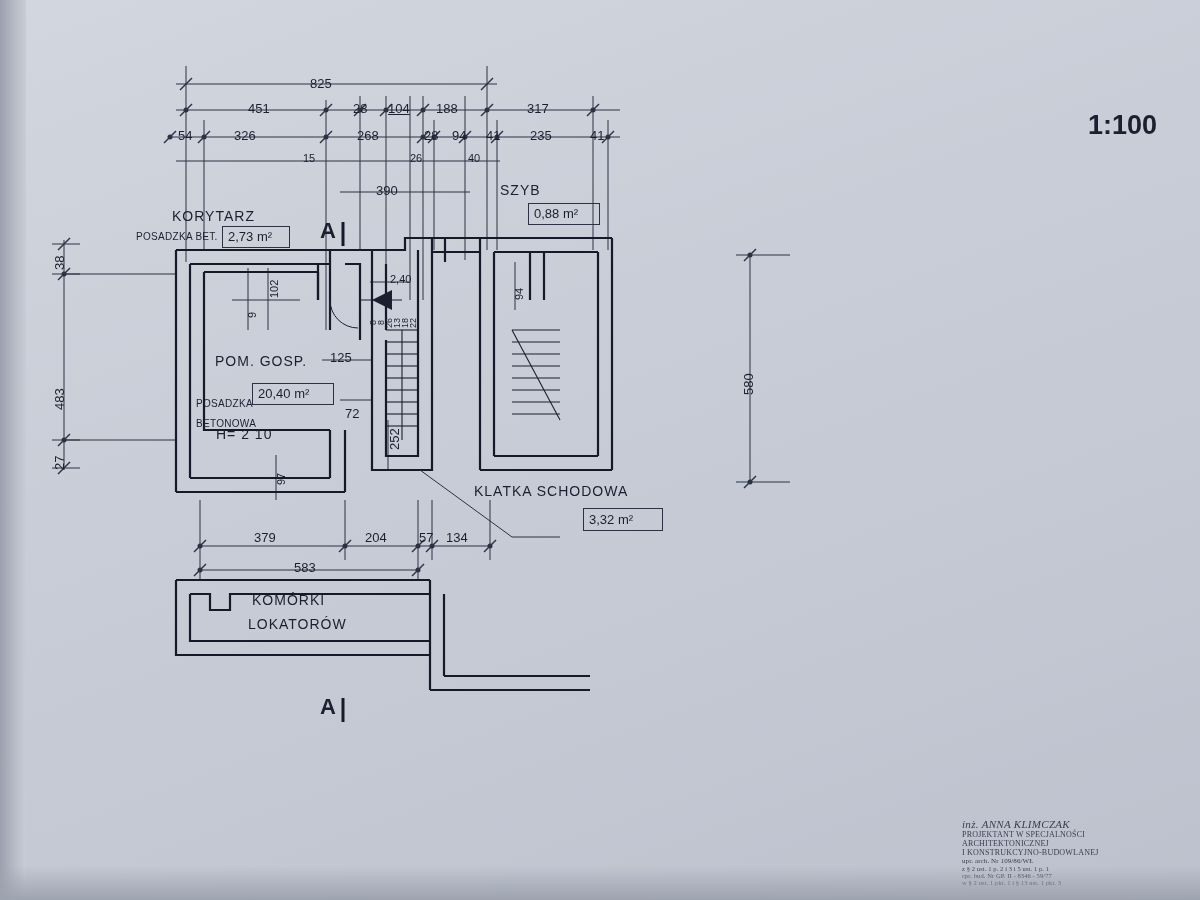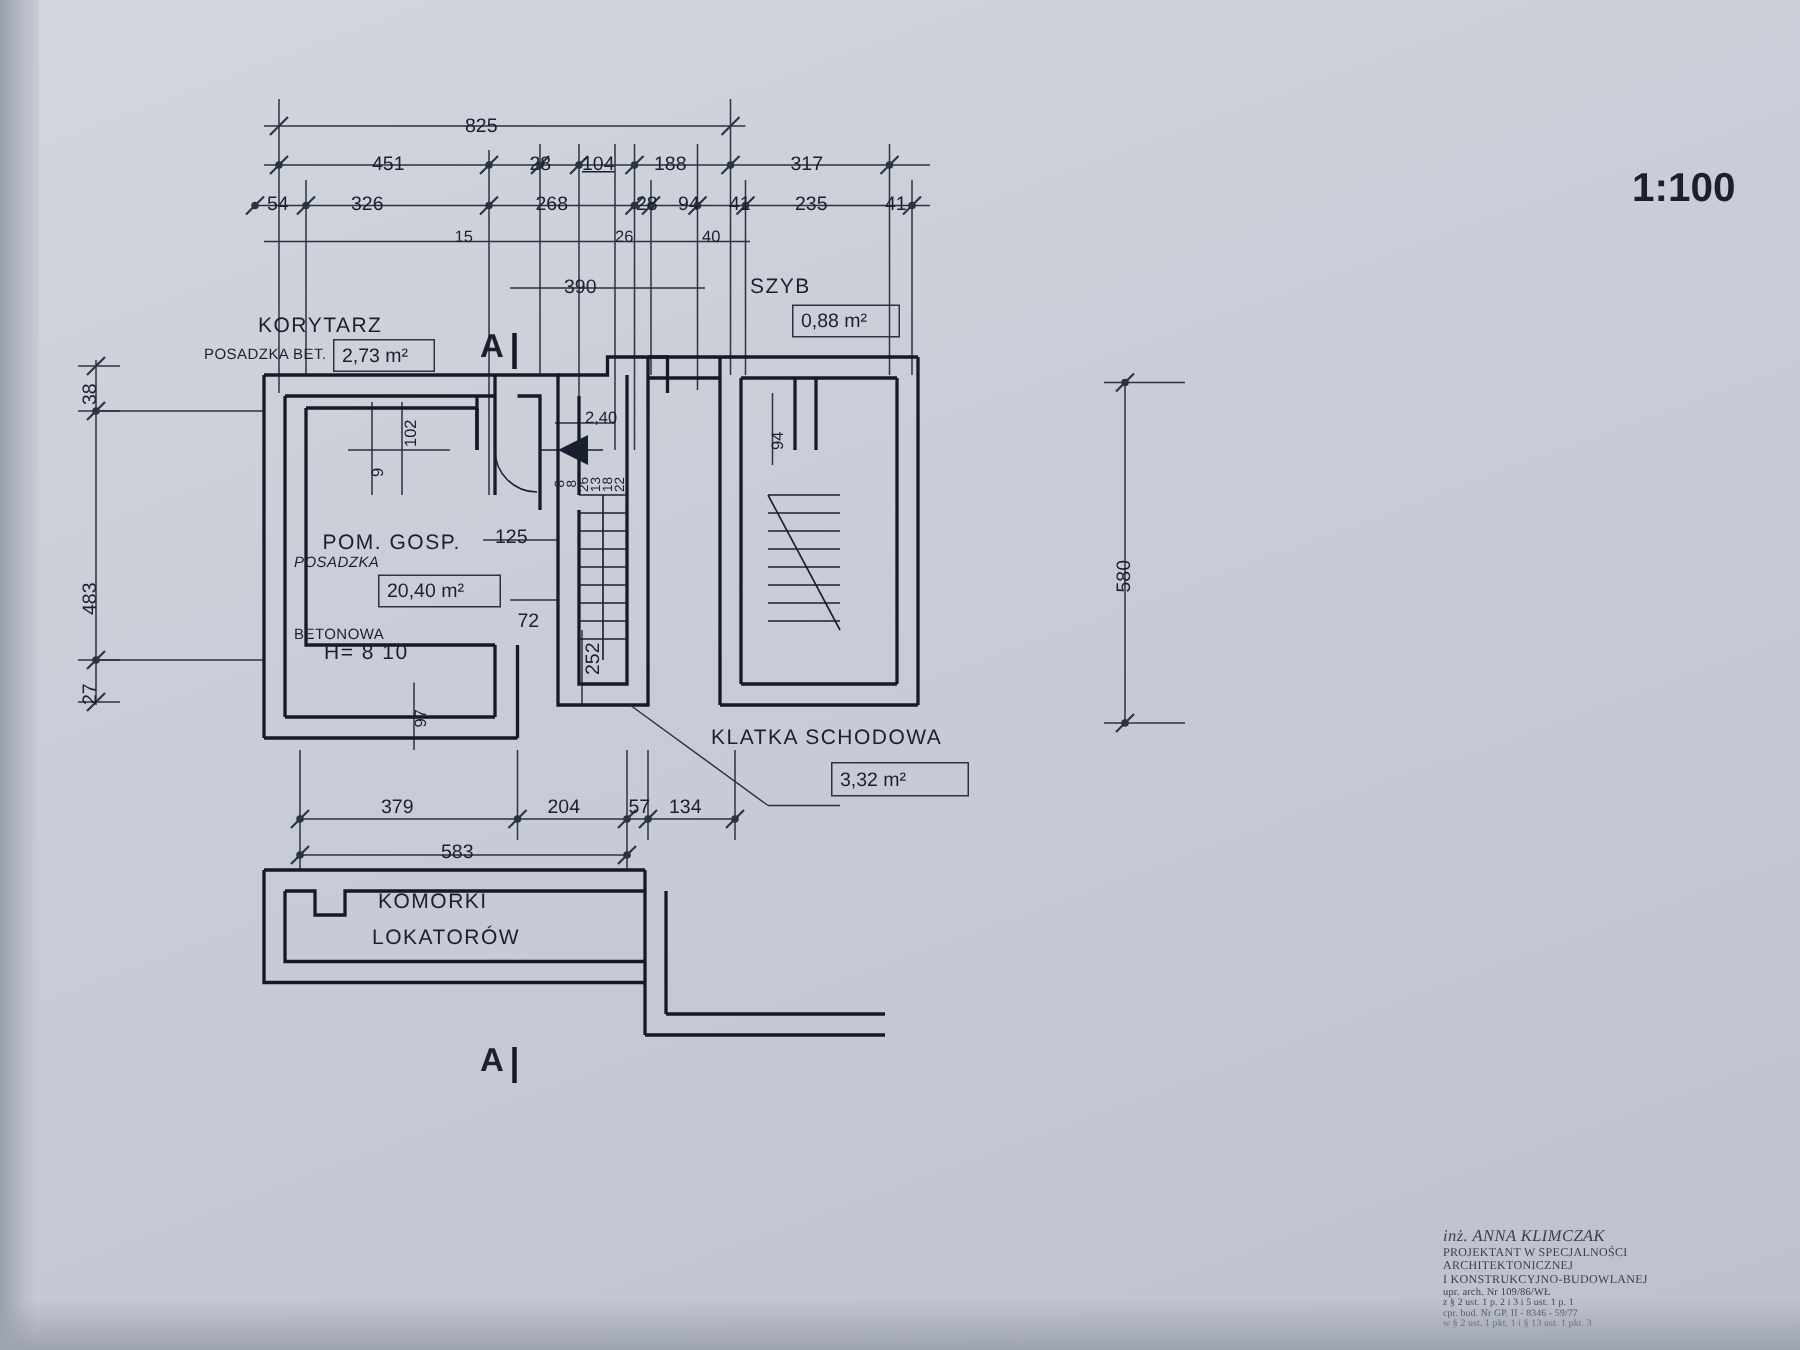--- a/index.html
+++ b/index.html
@@ -309,34 +309,34 @@
   <div class="txt dim-sm rot" style="left:400px;top:328px;transform:rotate(-90deg);font-size:9px;">18</div>
   <div class="txt dim-sm rot" style="left:408px;top:328px;transform:rotate(-90deg);font-size:9px;">22</div>
 
   <div class="txt lbl" style="left:172px;top:208px;">KORYTARZ</div>
   <div class="txt lbl-sm" style="left:136px;top:231px;">POSADZKA BET.</div>
   <div class="box" style="left:222px;top:226px;width:66px;height:20px;">
     <span class="txt dim" style="left:5px;top:2px;">2,73 m²</span>
   </div>
 
   <div class="txt lbl" style="left:215px;top:353px;">POM. GOSP.</div>
-  <div class="txt lbl-sm" style="left:196px;top:370px;font-style:italic;">POSADZKA</div>
+  <div class="txt lbl-sm" style="left:196px;top:398px;">POSADZKA</div>
   <div class="txt lbl-sm" style="left:196px;top:390px;margin-top:28px;">BETONOWA</div>
   <div class="box" style="left:252px;top:383px;width:80px;height:20px;">
     <span class="txt dim" style="left:5px;top:2px;">20,40 m²</span>
   </div>
-  <div class="txt lbl" style="left:216px;top:426px;">H= 8 10</div>
+  <div class="txt lbl" style="left:216px;top:426px;">H= 2 10</div>
 
   <div class="txt lbl" style="left:500px;top:182px;text-align:right;">SZYB</div>
   <div class="box" style="left:528px;top:203px;width:70px;height:20px;">
     <span class="txt dim" style="left:5px;top:2px;">0,88 m²</span>
   </div>
 
   <div class="txt lbl" style="left:474px;top:483px;">KLATKA  SCHODOWA</div>
-  <div class="box" style="left:554px;top:508px;width:78px;height:21px;padding-left:12px;">
+  <div class="box" style="left:583px;top:508px;width:78px;height:21px;">
     <span class="txt dim" style="left:5px;top:3px;">3,32 m²</span>
   </div>
 
   <div class="txt lbl" style="left:252px;top:592px;">KOMÓRKI</div>
   <div class="txt lbl" style="left:248px;top:616px;">LOKATORÓW</div>
 
   <div class="txt" style="left:320px;top:218px;font-size:22px;font-weight:bold;">A</div>
   <div class="txt" style="left:320px;top:694px;font-size:22px;font-weight:bold;">A</div>
 
   <div class="stamp">

